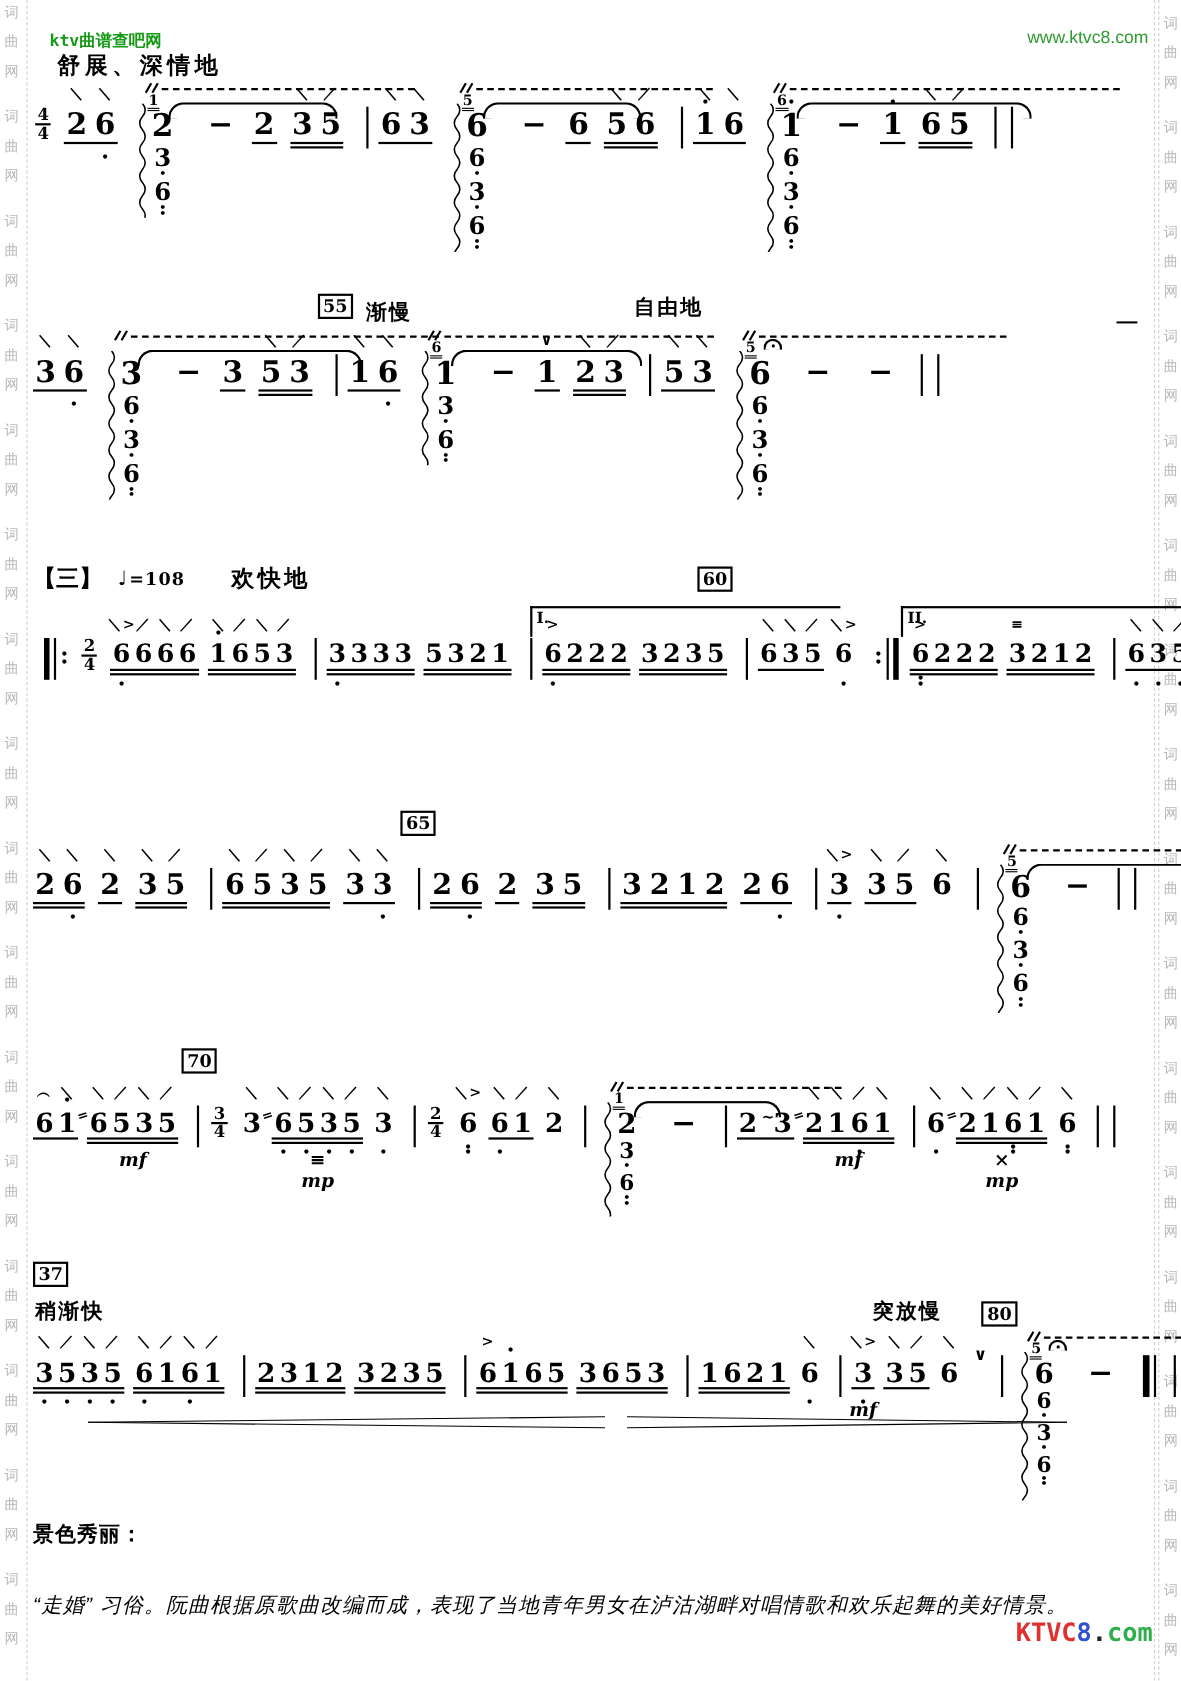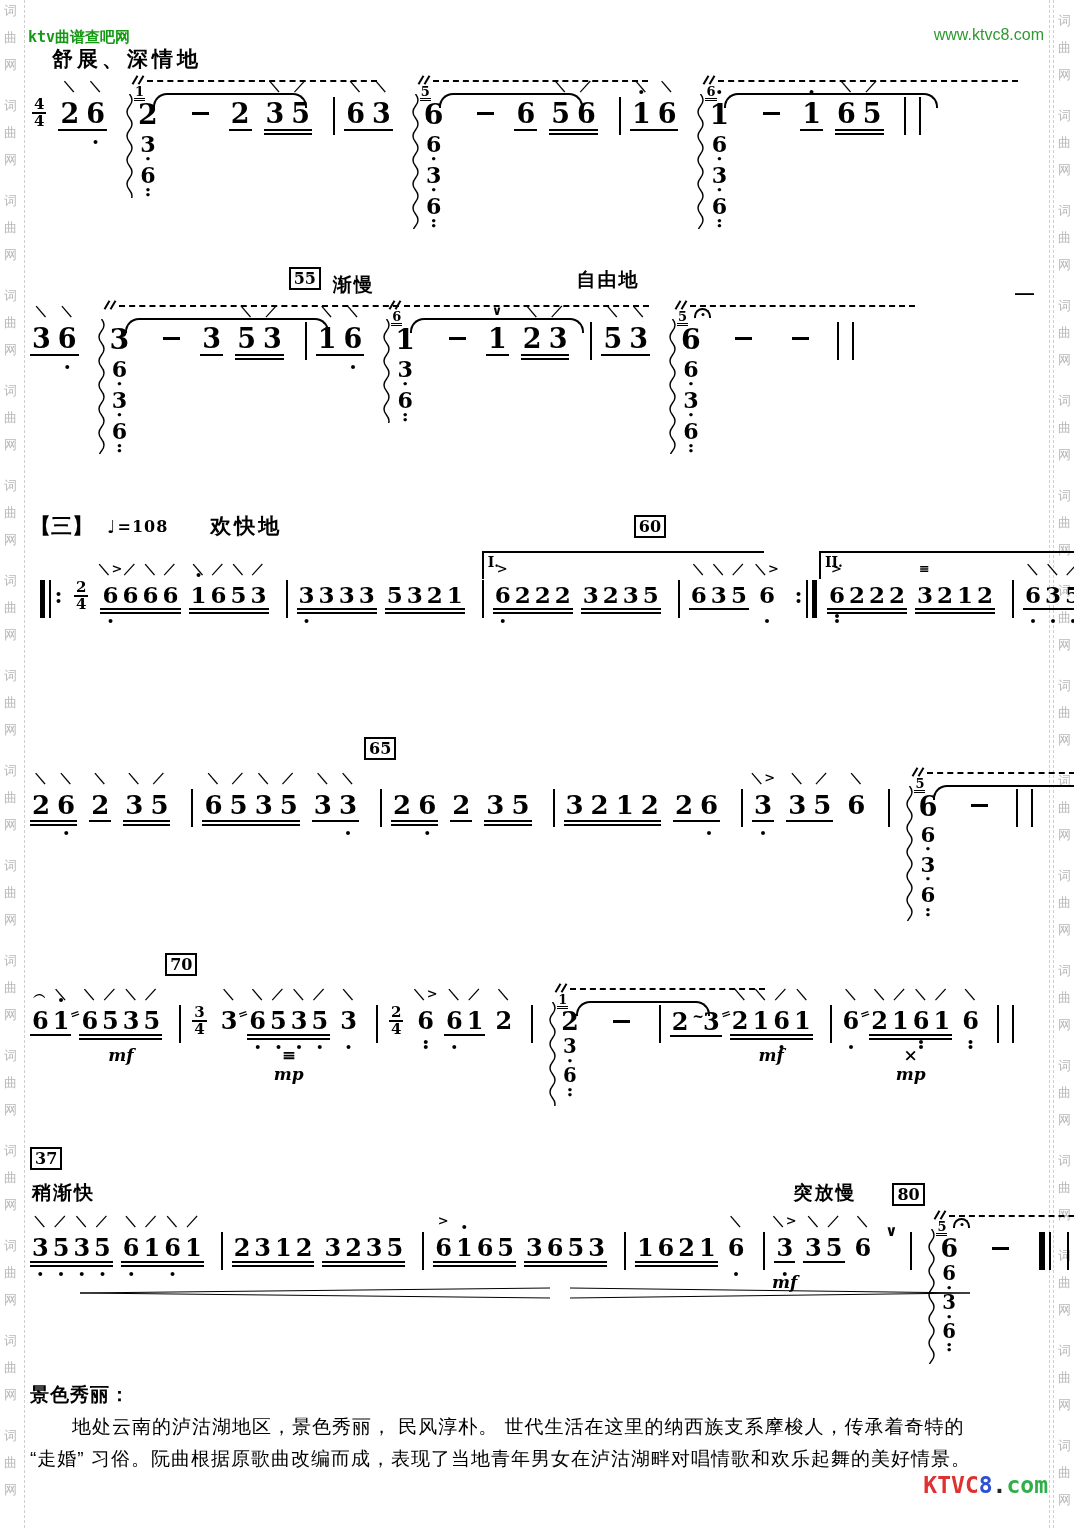--- a/index.html
+++ b/index.html
@@ -3,21 +3,21 @@
 <meta charset="utf-8">
 <style>
   html,body{margin:0;padding:0;background:#fff;}
   #page{position:relative;width:1074px;height:1528px;background:#fff;overflow:hidden;
         font-family:"Liberation Sans",sans-serif;color:#000;}
   
   .wmcol{position:absolute;top:0;bottom:0;width:18px;}
   .wmch{position:absolute;left:0;font:13px "Liberation Sans",sans-serif;color:#b9b9b9;}
   .vdash{position:absolute;top:0;bottom:0;width:0;border-left:1px dashed #cfcfcf;}
   
-  .sitename{position:absolute;left:28px;top:28px;font:bold 15px "DejaVu Sans Mono",monospace;color:#169a16;}
+  .sitename{position:absolute;left:45px;top:28px;font:bold 15px "DejaVu Sans Mono",monospace;color:#169a16;}
   .siteurl{position:absolute;right:30px;top:26px;font:16px "Liberation Sans",sans-serif;color:#2f9a2f;}
   .expr{position:absolute;left:52px;top:45px;font-weight:bold;font-size:21px;letter-spacing:4px;}
   
   .sec3{position:absolute;left:30px;top:512px;display:flex;align-items:center;}
   .sec3 .part{font-weight:bold;font-size:21px;}
   .sec3 .tnote{font:18px "DejaVu Sans",sans-serif;margin-left:14px;}
   .sec3 .teq{font:bold 16px "DejaVu Serif",serif;margin-left:2px;letter-spacing:1px;}
   .sec3 .mood{font-weight:bold;font-size:21px;margin-left:42px;letter-spacing:3px;}
   
   .mline{position:absolute;left:30px;white-space:nowrap;line-height:1;
@@ -75,21 +75,21 @@
   .stk{display:flex;flex-direction:column;align-items:center;font-size:0.82em;line-height:1.05;margin-top:3px;}
   .stkd{font-size:10px;line-height:5px;white-space:pre;text-align:center;}
   .dln{position:absolute;top:-20px;height:0;border-top:2px dashed #000;left:22px;}
   .tick{position:absolute;top:-7px;width:2px;height:10px;background:#000;transform:rotate(30deg);}
   .slur{position:absolute;top:-7px;left:28px;height:13px;border:2px solid #000;border-bottom:none;
         border-radius:14px 14px 0 0;}
   .xtra{position:absolute;}
   
   .introtitle{position:absolute;left:30px;top:1382px;font-weight:bold;font-size:19px;letter-spacing:1px;}
   .p1{position:absolute;left:72px;top:1414px;font-size:19px;letter-spacing:1px;}
-  .p2{position:absolute;left:30px;top:1446px;font-size:19px;letter-spacing:1px;}
+  .p2{position:absolute;left:30px;top:1446px;font-size:19px;letter-spacing:1px;font-style:italic;}
   .logo{position:absolute;right:26px;top:1472px;font:bold 23px "DejaVu Sans Mono",monospace;letter-spacing:0;}
 </style>
 </head>
 <body>
 
 <div id="page">
 
   <div class="wmcol" id="wm-left" style="left:4px">
       <div class="wmch" style="top: 2px;">词</div>
       <div class="wmch" style="top: 29px;">曲</div>
@@ -472,20 +472,19 @@
         </span><span class="mbox xtra" style="left: 0px; top: -88px;">37</span><span class="mlab xtra" style="left: 2px; top: -52px;">稍渐快</span><svg width="470" height="12" class="xtra" style="left: 50px; top: 52px;">
           <line x1="0" y1="6" x2="470" y2="1" stroke="#000" stroke-width="1"></line>
           <line x1="0" y1="6" x2="470" y2="11" stroke="#000" stroke-width="1"></line>
         </svg><svg width="400" height="12" class="xtra" style="left: 540px; top: 52px;">
           <line x1="0" y1="1" x2="400" y2="6" stroke="#000" stroke-width="1"></line>
           <line x1="0" y1="11" x2="400" y2="6" stroke="#000" stroke-width="1"></line>
         </svg></div>
     </div>
 
   <div class="introtitle">景色秀丽：</div>
-  <div class="p1">地处云南的泸沽湖地区，景色秀丽， 民风淳朴。 世代生活在这里的纳西族支系摩梭人，传承着奇特的</div>
   <div class="p2">“走婚” 习俗。阮曲根据原歌曲改编而成，表现了当地青年男女在泸沽湖畔对唱情歌和欢乐起舞的美好情景。</div>
 
   <div class="logo">
     <span id="lg-red" style="color: rgb(224, 49, 49);">KTVC</span><span id="lg-blue" style="color: rgb(48, 80, 208);">8</span><span id="lg-dot" style="color: rgb(34, 34, 34);">.</span><span id="lg-green" style="color: rgb(47, 174, 74);">com</span>
   </div>
 
 </div>
 
 </body></html>

